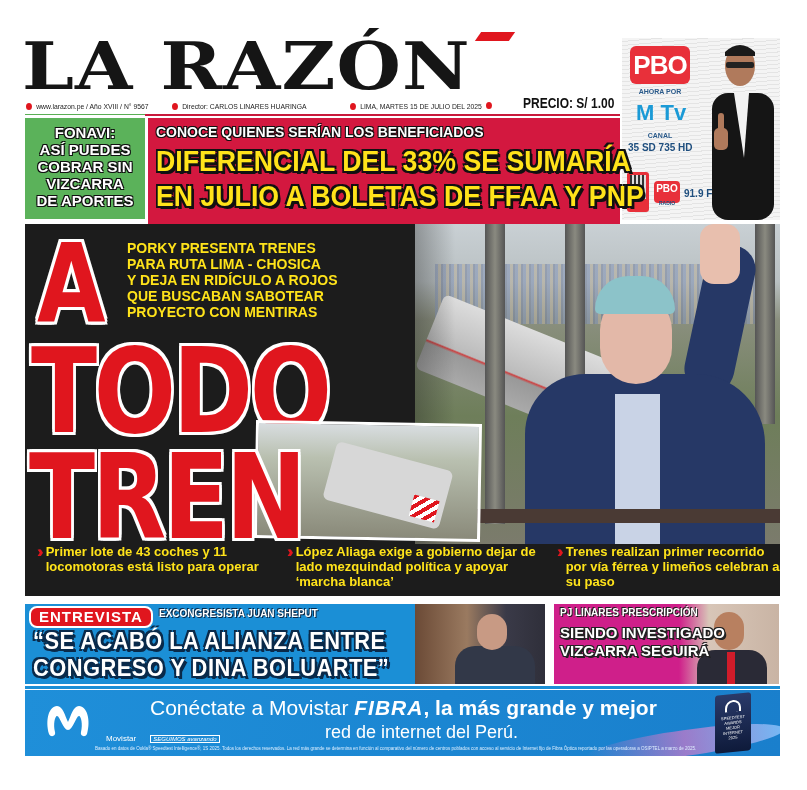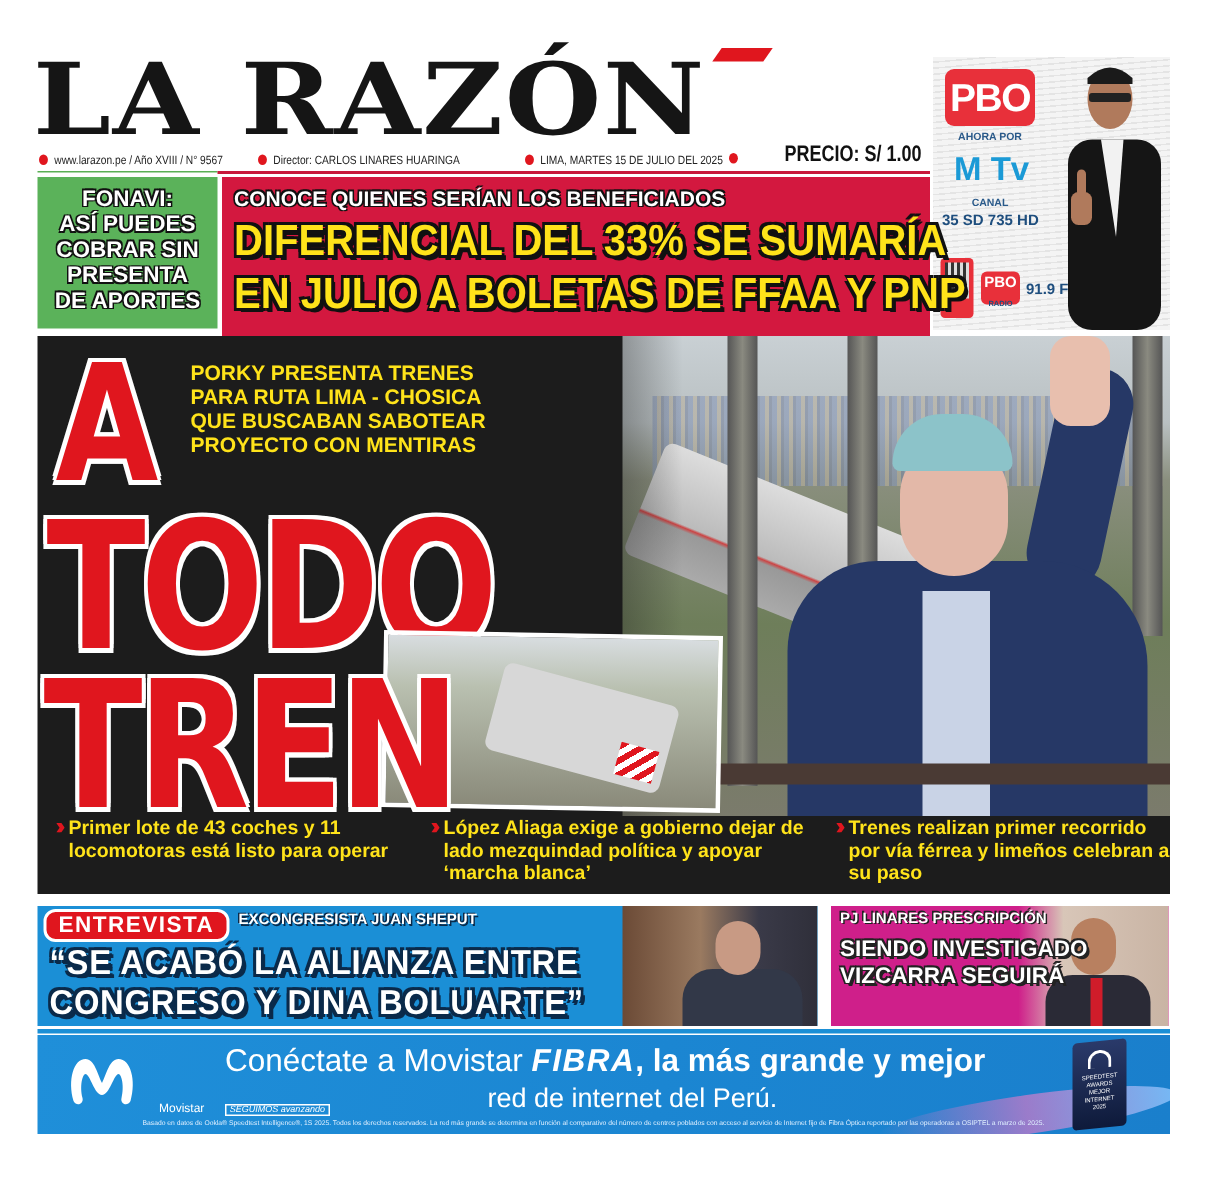--- a/index.html
+++ b/index.html
@@ -129,21 +129,21 @@
     <path d="M21 14 Q36 0 51 14 L51 18 L21 18Z" fill="#1a1a1a"></path>
     <rect x="10" y="90" width="14" height="22" rx="5" fill="#b07a5c"></rect>
     <rect x="14" y="75" width="6" height="18" rx="3" fill="#b07a5c"></rect>
   </svg>
 </div>
 
 <div class="abs fonavi">
   <div>FONAVI:</div>
   <div>ASÍ PUEDES</div>
   <div>COBRAR SIN</div>
-  <div>PRESENTA</div>
+  <div>VIZCARRA</div>
   <div>DE APORTES</div>
 </div>
 
 <div class="abs diferencial">
   <div class="abs dif-kicker">CONOCE QUIENES SERÍAN LOS BENEFICIADOS</div>
   <div class="abs dif-head">
     <div>DIFERENCIAL DEL 33% SE SUMARÍA</div>
     <div>EN JULIO A BOLETAS DE FFAA Y PNP</div>
   </div>
 </div>
@@ -161,20 +161,21 @@
     <div class="man2-shirt"></div>
     <div class="man2-head"></div>
     <div class="man2-cap"></div>
     <div class="rail"></div>
   </div>
   <div class="abs fade"></div>
 
   <div class="abs deck">
     <div>PORKY PRESENTA TRENES</div>
     <div>PARA RUTA LIMA - CHOSICA</div>
+    <div>Y DEJA EN RIDÍCULO A ROJOS</div>
     <div>QUE BUSCABAN SABOTEAR</div>
     <div>PROYECTO CON MENTIRAS</div>
   </div>
 
   <div class="abs big bigA">A</div>
   <div class="abs big bigTODO">TODO</div>
   <div class="abs inset">
     <div class="loco"></div>
   </div>
   <div class="abs big bigTREN">TREN</div>

